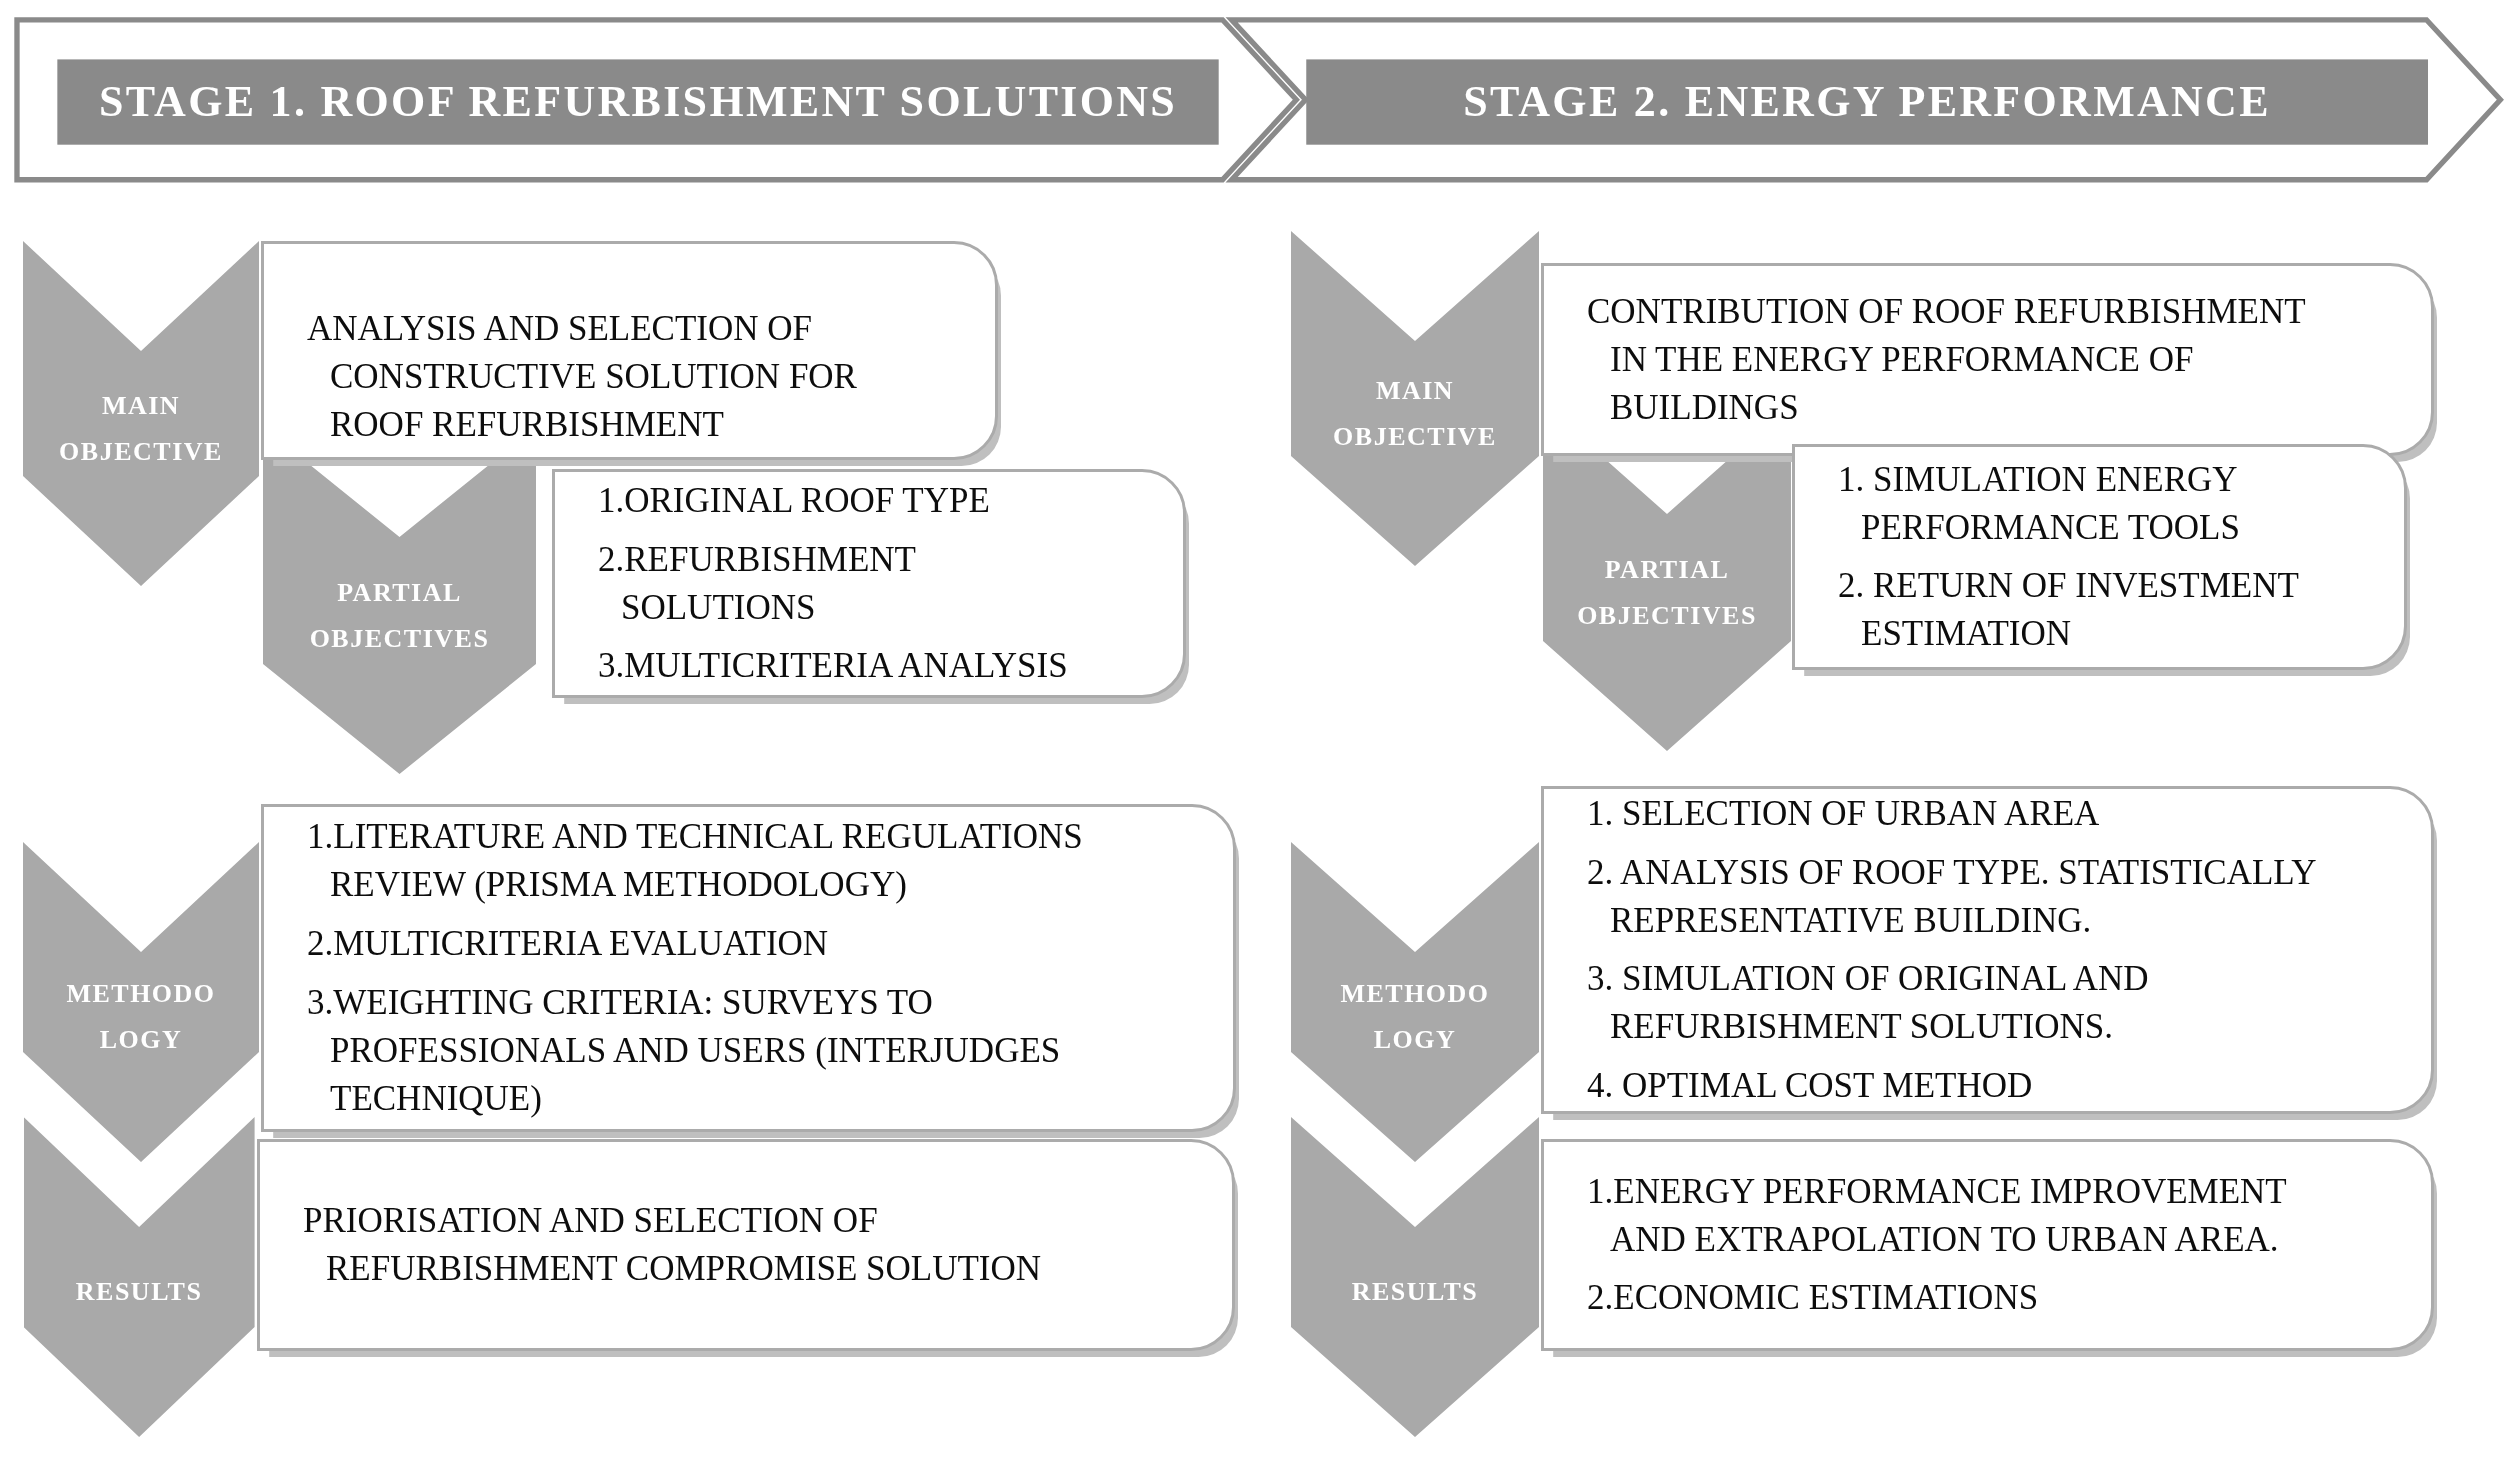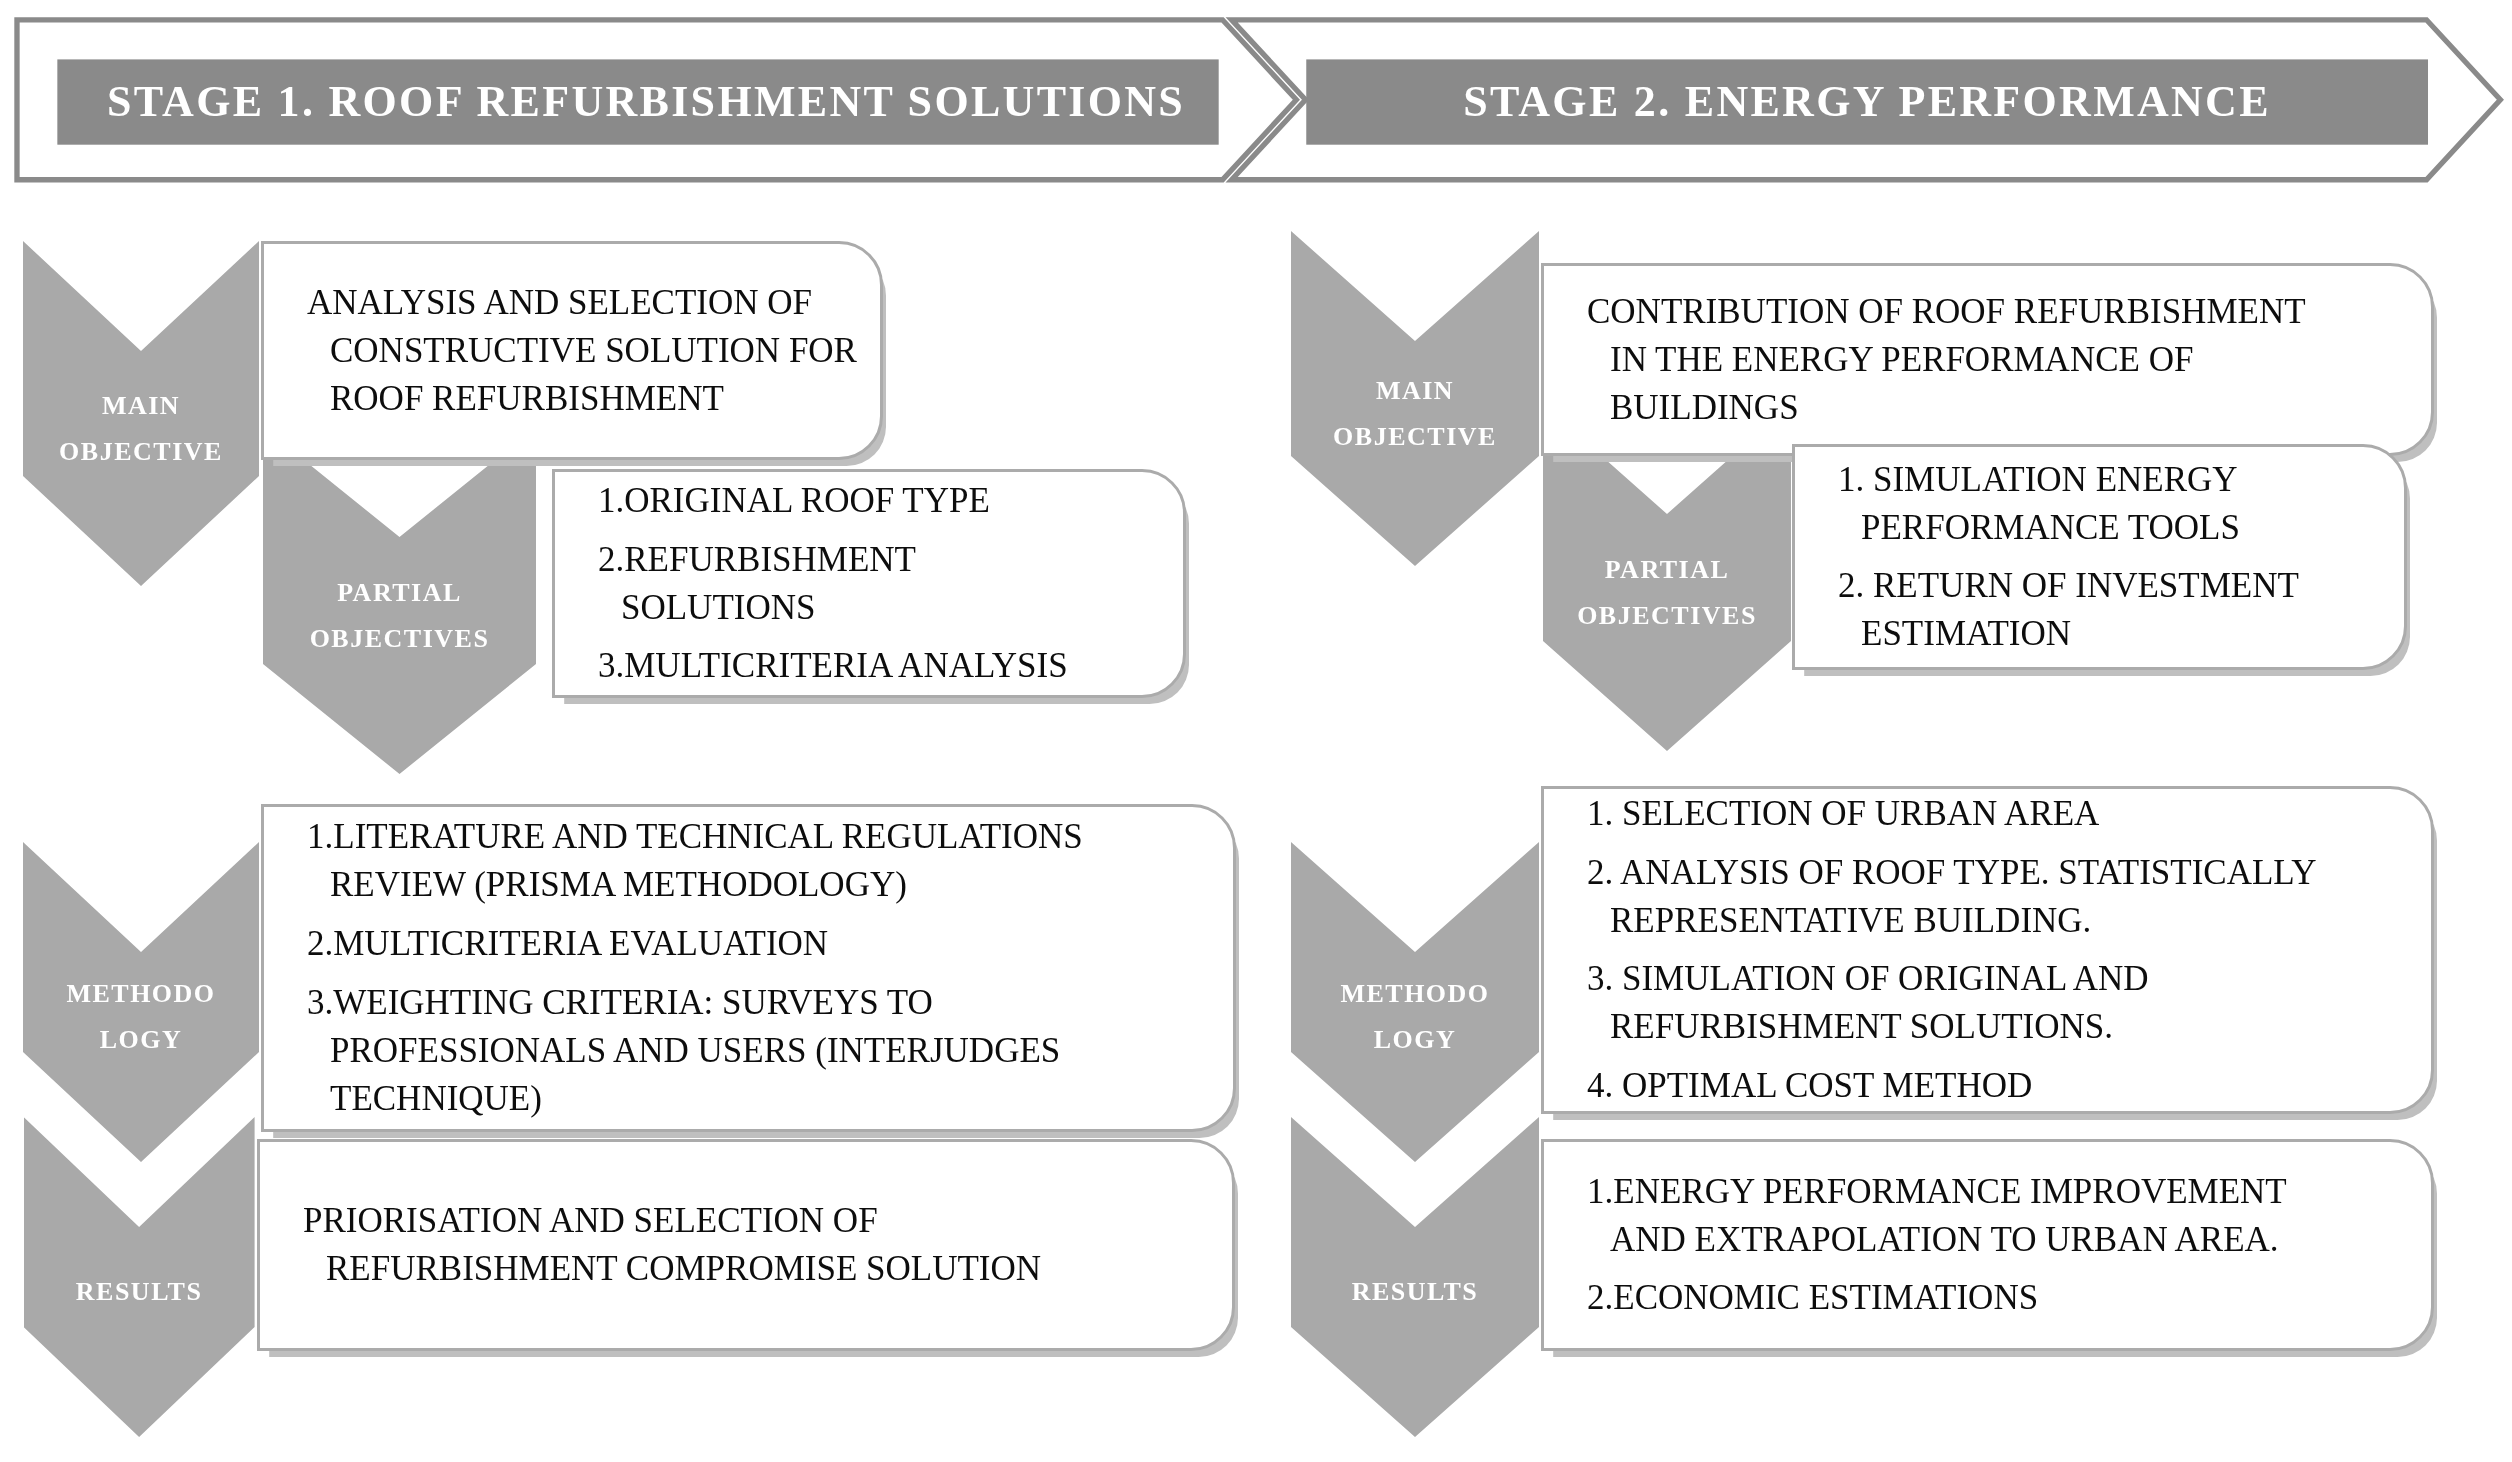--- a/index.html
+++ b/index.html
@@ -10,21 +10,21 @@
     font-family:"Liberation Serif","DejaVu Serif",serif;
     overflow:hidden;
   }
   
   #banner-svg{position:absolute;left:0;top:0;}
   .banner-title{
     position:absolute;display:flex;align-items:center;justify-content:center;
     color:var(--label-color,#fff);font-weight:bold;font-size:44px;letter-spacing:2.3px;
     white-space:nowrap;
   }
-  #banner-title-1{left:57px;top:59px;width:1162px;height:85px;padding-left:8px;}
+  #banner-title-1{left:57px;top:59px;width:1162px;height:85px;}
   #banner-title-2{left:1306px;top:59px;width:1122px;height:85px;}
   
   .chevron{
     position:absolute;
     background:var(--chevron-fill,#a9a9a9);
     clip-path:polygon(0 0,50% 110px,100% 0,100% calc(100% - 110px),50% 100%,0 calc(100% - 110px));
     display:flex;align-items:center;justify-content:center;
     z-index:1;
   }
   .chevron-label{
@@ -50,21 +50,21 @@
     display:flex;flex-direction:column;justify-content:center;
     padding:7.6px 30.5px 7.6px 43px;
     z-index:2;
   }
   .box-line{
     font-size:35px;line-height:48px;color:var(--text-color,#0d0d0d);
     white-space:nowrap;
   }
   .box-line.start:not(:first-child){margin-top:10.7px;}
   .box-line.cont{padding-left:23px;}
-  #bx-l1{left:261px; top:241px;  width:622px;  height:219px;}
+  #bx-l1{left:261px; top:241px;  width:737px;  height:219px;justify-content:flex-end;}
   #bx-l2{left:552px; top:469px;  width:634px;  height:229px;}
   #bx-l3{left:261px; top:804px; width:975px; height:328px;}
   #bx-l4{left:257px; top:1139px; width:978px; height:212px;}
   #bx-r1{left:1541px;top:231px;  width:893px; height:193px;margin-top:32px;}
   #bx-r2{left:1792px;top:444px;  width:615px;  height:226px;}
   #bx-r3{left:1541px;top:786px; width:893px; height:328px;}
   #bx-r4{left:1541px;top:1139px; width:893px; height:212px;}
 </style>
 </head>
 <body>

